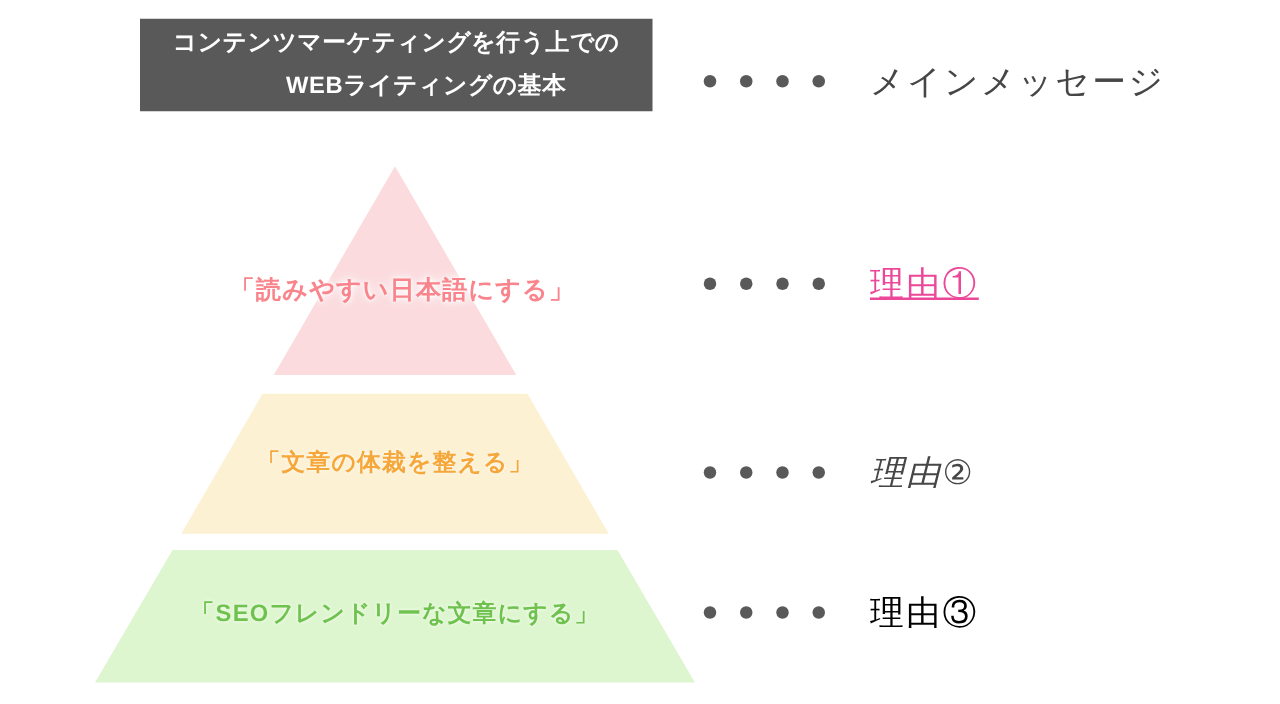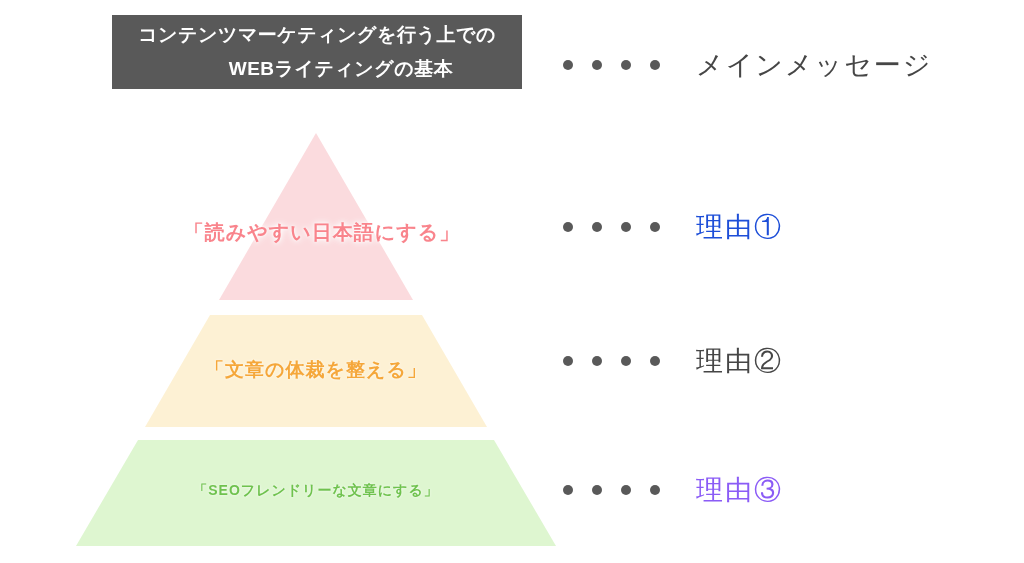--- a/index.html
+++ b/index.html
@@ -44,33 +44,33 @@
   }
   .pyramid-label.l1 {
     left: 322px; top: 232px; font-size: 20px;
     text-shadow: 0 0 3px #ffffff, 0 0 6px #ffffff, 0 0 9px rgba(255,255,255,0.9);
   }
   .pyramid-label.l2 {
     left: 316px; top: 370px; font-size: 19px;
     text-shadow: 0 0 3px rgba(255,255,255,0.85);
   }
   .pyramid-label.l3 {
-    left: 316px; top: 491px; font-size: 14px;
+    left: 316px; top: 491px; font-size: 19px;
     text-shadow: 0 0 3px rgba(255,255,255,0.85);
   }
 
   
   .annotation-row {
     position: absolute; left: 563px;
     height: 40px;
     display: flex; align-items: center; justify-content: center;
   }
   .annotation-row.r1 { top: 45px; }
   .annotation-row.r2 { top: 207px; }
-  .annotation-row.r3 { top: 341px; }
+  .annotation-row.r3 { top: 358px; font-style: italic; }
   .annotation-row.r4 { top: 470px; }
   .dots {
     display: flex; align-items: center;
   }
   .dot {
     width: 10px; height: 10px; border-radius: 50%;
     background: currentColor;
     margin-right: 19px;
   }
   .annotation-label {
@@ -111,36 +111,36 @@
     <div class="annotation-label" style="color: rgb(70, 70, 70);">メインメッセージ</div>
   </div>
 
   <div class="annotation-row r2">
     <div class="dots" style="color: rgb(89, 89, 89);">
       <span class="dot"></span>
       <span class="dot"></span>
       <span class="dot"></span>
       <span class="dot"></span>
     </div>
-    <div class="annotation-label" style="color: #1d4ed8;">理由①</div>
+    <div class="annotation-label" style="color: #ec4899; text-decoration: underline;">理由①</div>
   </div>
 
   <div class="annotation-row r3">
     <div class="dots" style="color: rgb(89, 89, 89);">
       <span class="dot"></span>
       <span class="dot"></span>
       <span class="dot"></span>
       <span class="dot"></span>
     </div>
     <div class="annotation-label" style="color: rgb(70, 70, 70);">理由②</div>
   </div>
 
   <div class="annotation-row r4">
     <div class="dots" style="color: rgb(89, 89, 89);">
       <span class="dot"></span>
       <span class="dot"></span>
       <span class="dot"></span>
       <span class="dot"></span>
     </div>
-    <div class="annotation-label" style="color: #8b5cf6;">理由③</div>
+    <div class="annotation-label" style="color: #000000;">理由③</div>
   </div>
 
 </div>
 
 </body></html>

